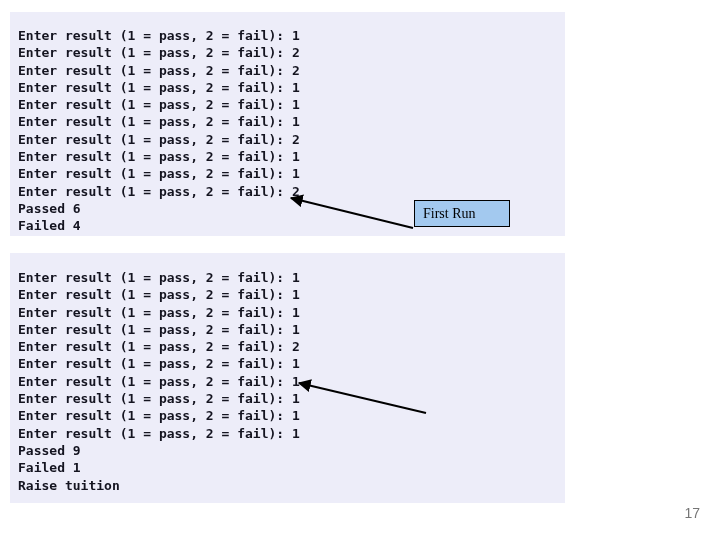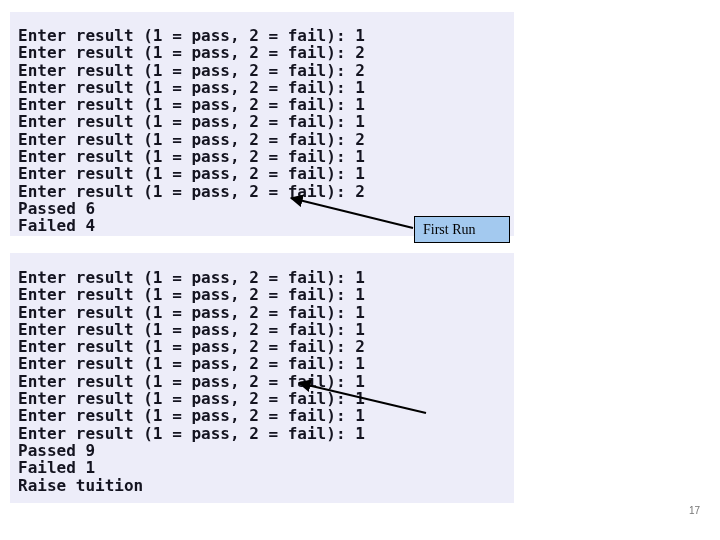--- a/index.html
+++ b/index.html
@@ -11,27 +11,27 @@
     position: relative;
     width: 720px;
     height: 540px;
     background: #ffffff;
     overflow: hidden;
     font-family: "Liberation Sans", sans-serif;
   }
   .console {
     position: absolute;
     left: 10px;
-    width: 504px;
+    width: 555px;
     background: #ededf9;
     box-sizing: border-box;
     padding: 15px 8px 8px 8px;
     font-family: "DejaVu Sans Mono", "Liberation Mono", monospace;
     font-weight: bold;
-    font-size: 16px;
+    font-size: 13px;
     line-height: 17.3px;
     color: #141420;
     white-space: pre;
   }
   .console.first {
     top: 12px;
     height: 224px;
   }
   .console.second {
     top: 253px;
@@ -58,32 +58,32 @@
     box-sizing: border-box;
     display: flex;
     align-items: center;
     padding-left: 8px;
     font-family: "Liberation Serif", "DejaVu Serif", serif;
     font-size: 14px;
     color: #000000;
   }
   .callout.first {
     left: 414px;
-    top: 216px;
+    top: 200px;
   }
   .callout.second {
     left: 426px;
     top: 402px;
   }
   .page-number {
     position: absolute;
     top: 505px;
     right: 20px;
     font-family: "Liberation Sans", sans-serif;
-    font-size: 10px;
+    font-size: 14px;
     color: #757575;
   }
 </style>
 </head>
 <body>
 
 <div class="slide">
 
   <div class="console first"><div class="console-line">Enter result (1 = pass, 2 = fail): 1</div><div class="console-line">Enter result (1 = pass, 2 = fail): 2</div><div class="console-line">Enter result (1 = pass, 2 = fail): 2</div><div class="console-line">Enter result (1 = pass, 2 = fail): 1</div><div class="console-line">Enter result (1 = pass, 2 = fail): 1</div><div class="console-line">Enter result (1 = pass, 2 = fail): 1</div><div class="console-line">Enter result (1 = pass, 2 = fail): 2</div><div class="console-line">Enter result (1 = pass, 2 = fail): 1</div><div class="console-line">Enter result (1 = pass, 2 = fail): 1</div><div class="console-line">Enter result (1 = pass, 2 = fail): 2</div><div class="console-line">Passed 6</div><div class="console-line">Failed 4</div></div>
 

